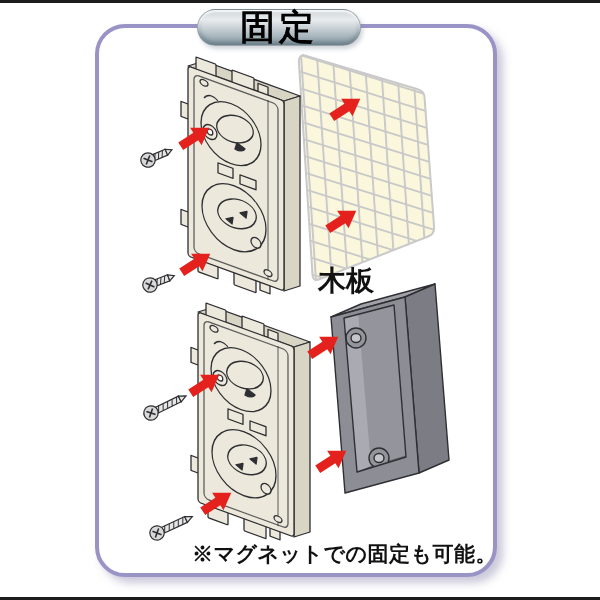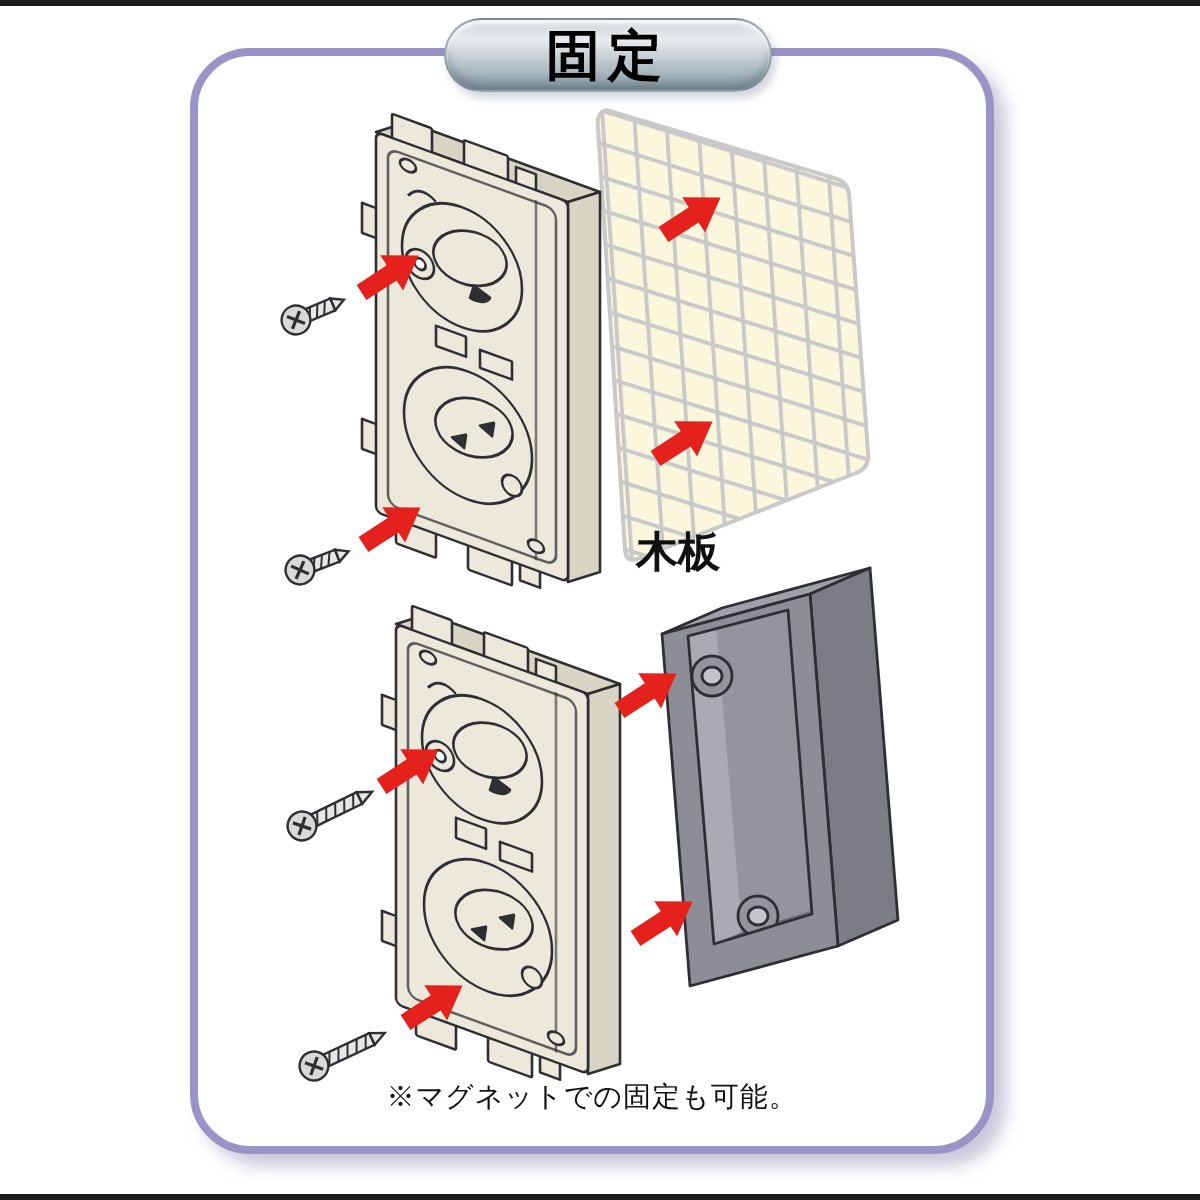--- a/index.html
+++ b/index.html
@@ -12,32 +12,32 @@
   *{margin:0;padding:0;box-sizing:border-box}
   html,body{width:600px;height:600px;overflow:hidden;background:#fff;
     font-family:"Liberation Sans", sans-serif;color:var(--text)}
   .stage{position:absolute;left:0;top:0;width:600px;height:600px}
   .rule{position:absolute;left:0;width:600px;background:var(--rule)}
   .rule.top{top:0;height:3px}
   .rule.bottom{bottom:0;height:3px}
   .panel{position:absolute;left:95px;top:24px;width:402px;height:553px;
     background:#fff;border:4.5px solid var(--panel-border);border-radius:30px;
     box-shadow:6px 6px 8px rgba(158,155,185,.55)}
-  .badge{position:absolute;left:222px;top:9px;width:164px;height:37px;border-radius:19px;
+  .badge{position:absolute;left:197px;top:9px;width:164px;height:37px;border-radius:19px;
     background:linear-gradient(180deg,#cdd4d8 0%,#e9ecee 28%,#bac5cb 62%,#8599a4 100%);
     border:1px solid rgba(110,125,135,.55);
     box-shadow:inset 0 2px 2px rgba(255,255,255,.85), inset 0 -3px 4px rgba(70,90,100,.45), 2px 3px 4px rgba(120,130,145,.35);
     display:flex;align-items:center;justify-content:center;
-    font-size:27px;font-weight:700;letter-spacing:4px;color:#000}
+    font-size:35px;font-weight:700;letter-spacing:4px;color:#000}
   svg.diagram{position:absolute;left:0;top:0;pointer-events:none}
   .lbl{position:absolute;font-weight:700;color:var(--text);white-space:nowrap}
-  .lbl.wood{left:318px;top:262px;font-size:21px}
+  .lbl.wood{left:318px;top:262px;font-size:28px}
   .lbl.box{left:320px;top:490px;font-size:20px}
-  .note{position:absolute;left:95px;top:540px;width:402px;text-align:center;
-    font-size:14px;font-weight:400;letter-spacing:.5px;color:var(--text)}
+  .note{position:absolute;left:95px;top:540px;width:402px;text-align:right;
+    font-size:21px;font-weight:700;letter-spacing:.5px;color:var(--text)}
 </style>
 </head>
 <body>
 
 <div class="stage">
   <div class="rule top"></div>
   <div class="rule bottom"></div>
 
   <div class="panel"></div>
 

